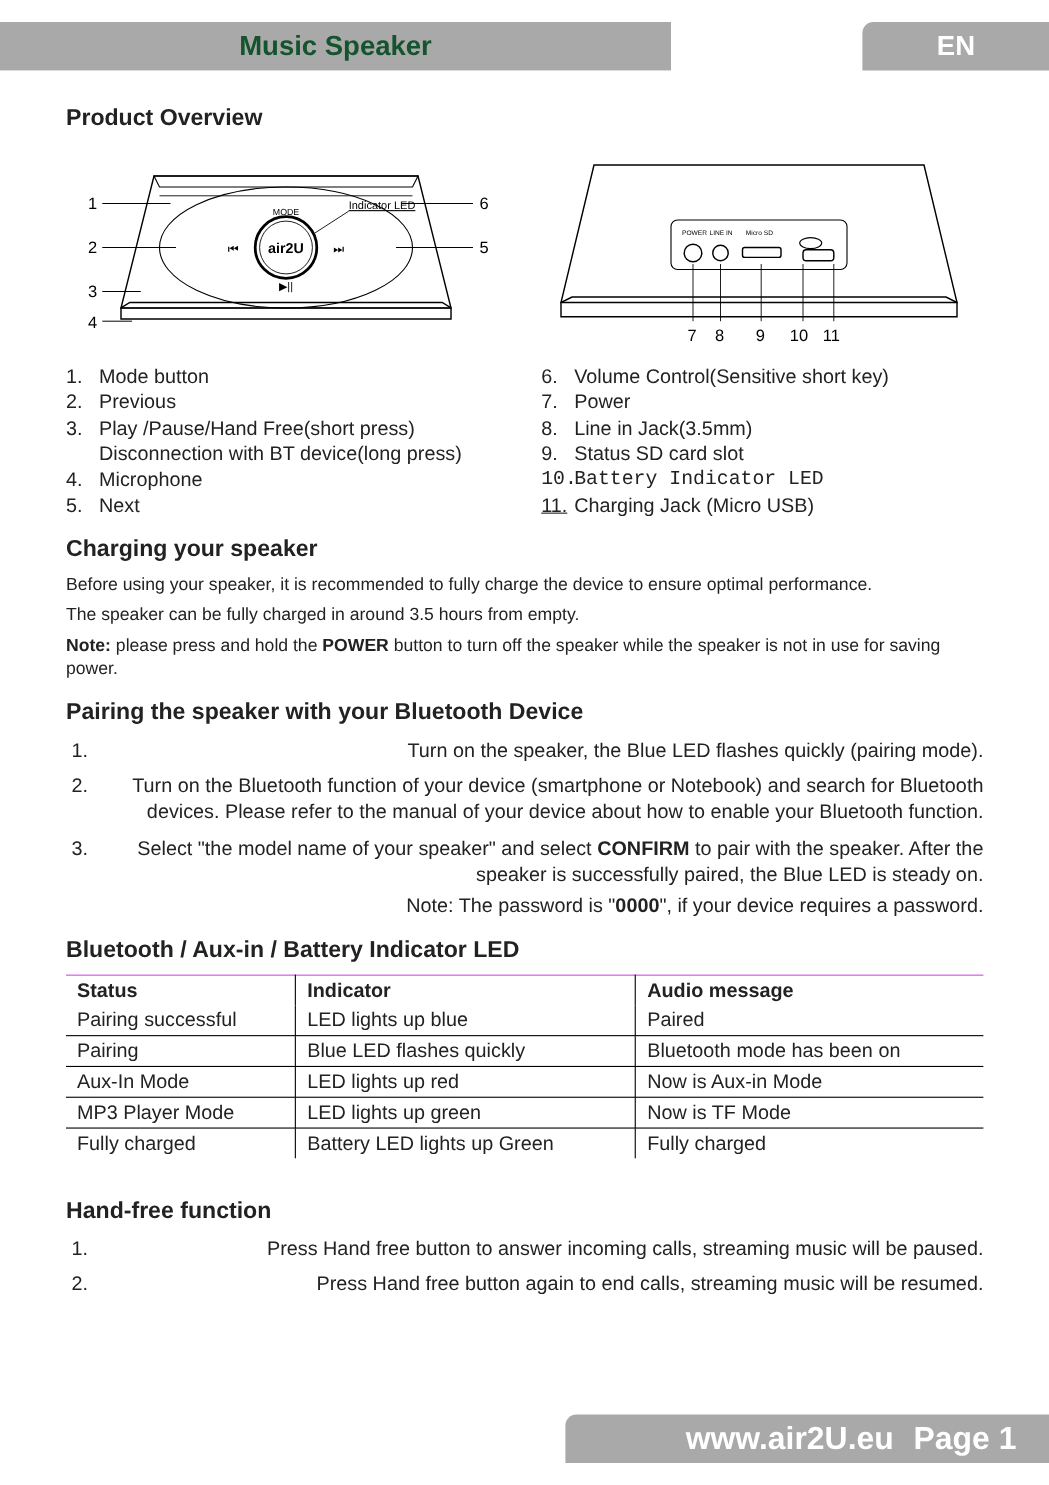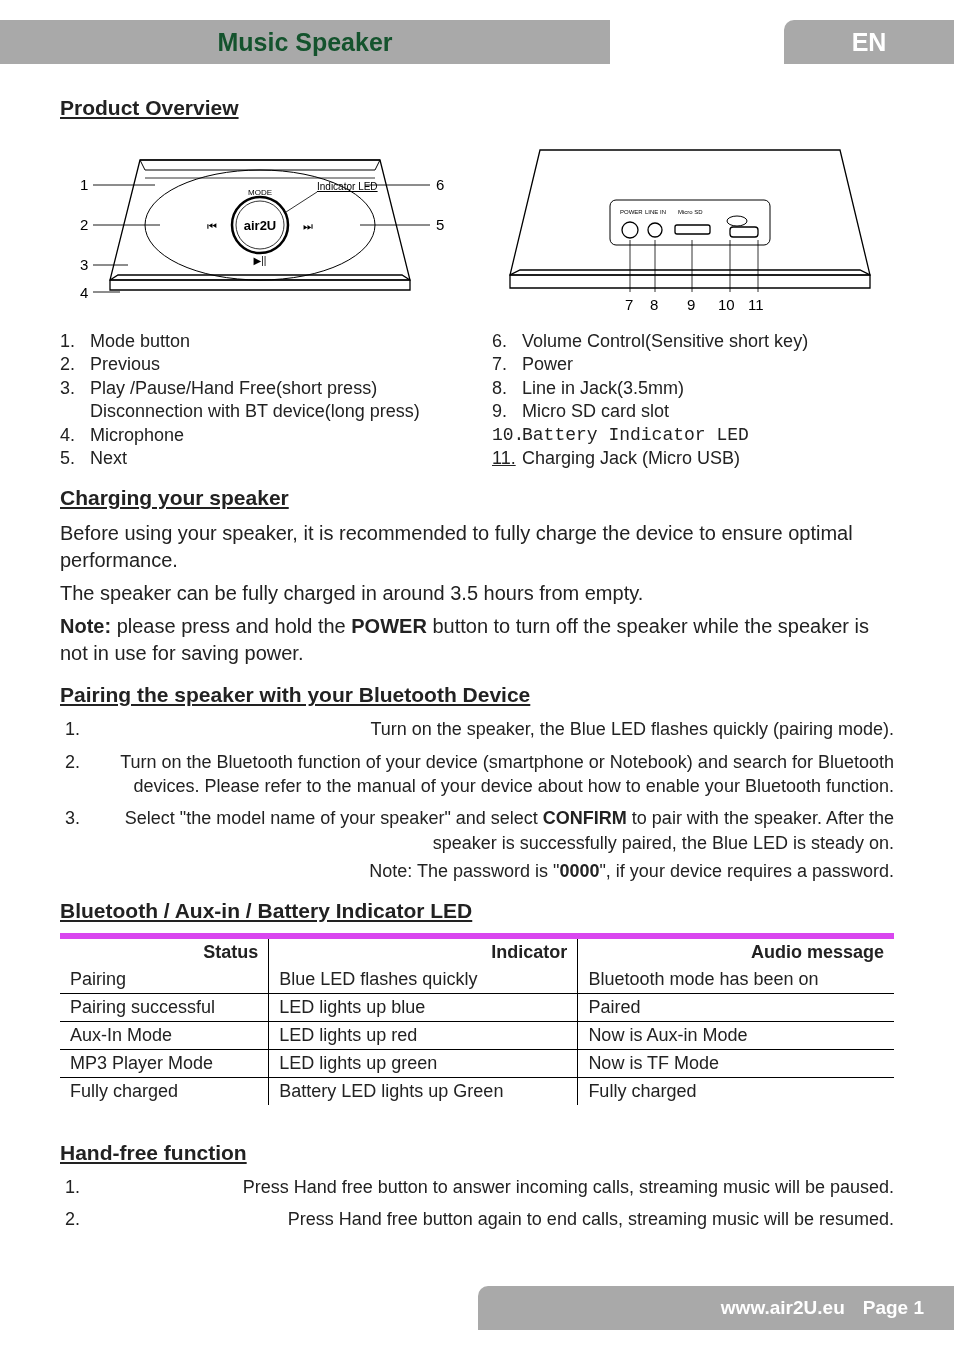--- a/index.html
+++ b/index.html
@@ -62,42 +62,41 @@
   
   .content {
     position: absolute;
     top: 80px;
     left: 60px;
     right: 60px;
   }
   h2.section {
     font-size: 21px;
     font-weight: bold;
-    text-decoration: underline;
     margin: 16px 0 10px 0;
   }
   
   .diagrams {
     display: flex;
     flex-direction: row;
     gap: 30px;
   }
   .diagram {
     position: relative;
   }
   
   .parts-cols {
     display: flex;
     gap: 30px;
     margin-top: 6px;
   }
   .parts-cols > div { flex: 1; }
   p.body {
     margin: 6px 0;
-    font-size: 20px;
+    font-size: 16px;
     line-height: 1.35;
   }
   ol.steps {
     margin: 4px 0;
     padding-left: 25px;
     font-size: 18px;
     line-height: 1.35;
     text-align: right;
   }
   ol.steps li { margin-bottom: 8px; }
@@ -113,38 +112,38 @@
     margin-top: 6px;
   }
   table.led th, table.led td {
     text-align: left;
     padding: 3px 10px;
     border-bottom: 1px solid #000;
     border-right: 1px solid #000;
   }
   table.led tr > *:last-child { border-right: none; }
   table.led tr:last-child > * { border-bottom: none; }
-  table.led tr:first-child > th { border-top: 6px solid #d946ef; text-align: right; }
+  table.led tr:first-child > th { border-top: 1px solid #d946ef; }
   
   .footer {
     position: absolute;
     bottom: 20px;
     right: 0;
-    width: 476px;
+    width: 440px;
     height: 44px;
     background: var(--light-grey);
     border-top-left-radius: 10px;
     display: flex;
     align-items: center;
     justify-content: flex-end;
     padding-right: 30px;
     box-sizing: border-box;
     color: #fff;
     font-weight: bold;
-    font-size: 19px;
+    font-size: 29px;
   }
   .footer .site { margin-right: 18px; }
   
   svg text {
     font-family: Arial, Helvetica, sans-serif;
     fill: #000;
   }
 </style>
 </head>
 <body>
@@ -276,21 +275,21 @@
           <div style="display: flex; font-size: 18px; line-height: 1.3;">
             <span style="width: 30px;">7.</span>
             <span>Power</span>
           </div>
           <div style="display: flex; font-size: 18px; line-height: 1.3;">
             <span style="width: 30px;">8.</span>
             <span>Line in Jack(3.5mm)</span>
           </div>
           <div style="display: flex; font-size: 18px; line-height: 1.3;">
             <span style="width: 30px;">9.</span>
-            <span>Micro SD card slot</span>
+            <span>Status SD card slot</span>
           </div>
           <div style="display: flex; font-size: 18px; line-height: 1.3; font-family: Liberation Mono, monospace;">
             <span style="width: 30px;">10.</span>
             <span>Battery Indicator LED</span>
           </div>
           <div style="display: flex; font-size: 18px; line-height: 1.3;">
             <span style="width: 30px; text-decoration: underline;">11.</span>
             <span>Charging Jack (Micro USB)</span>
           </div>
         </div>
@@ -319,28 +318,28 @@
     <table class="led">
       <thead>
         <tr>
           <th>Status</th>
           <th>Indicator</th>
           <th>Audio message</th>
         </tr>
       </thead>
       <tbody id="led-tbody">
           <tr>
+            <td>Pairing successful</td>
+            <td>LED lights up blue</td>
+            <td>Paired</td>
+          </tr>
+          <tr>
             <td>Pairing</td>
             <td>Blue LED flashes quickly</td>
             <td>Bluetooth mode has been on</td>
-          </tr>
-          <tr>
-            <td>Pairing successful</td>
-            <td>LED lights up blue</td>
-            <td>Paired</td>
           </tr>
           <tr>
             <td>Aux-In Mode</td>
             <td>LED lights up red</td>
             <td>Now is Aux-in Mode</td>
           </tr>
           <tr>
             <td>MP3 Player Mode</td>
             <td>LED lights up green</td>
             <td>Now is TF Mode</td>

